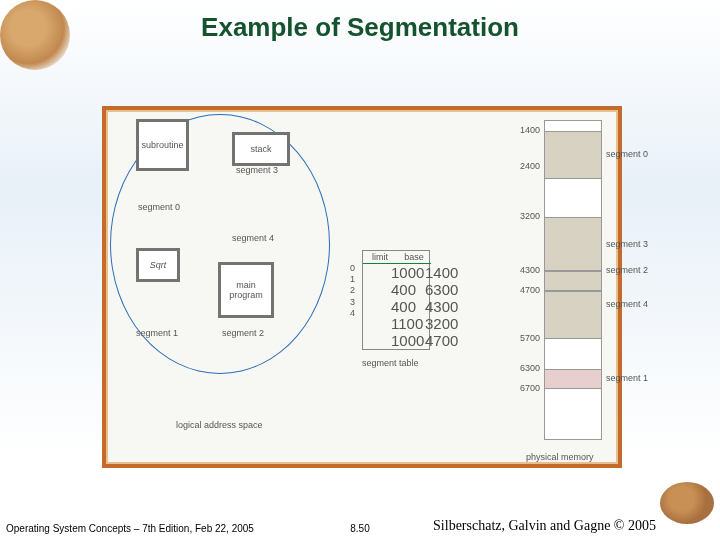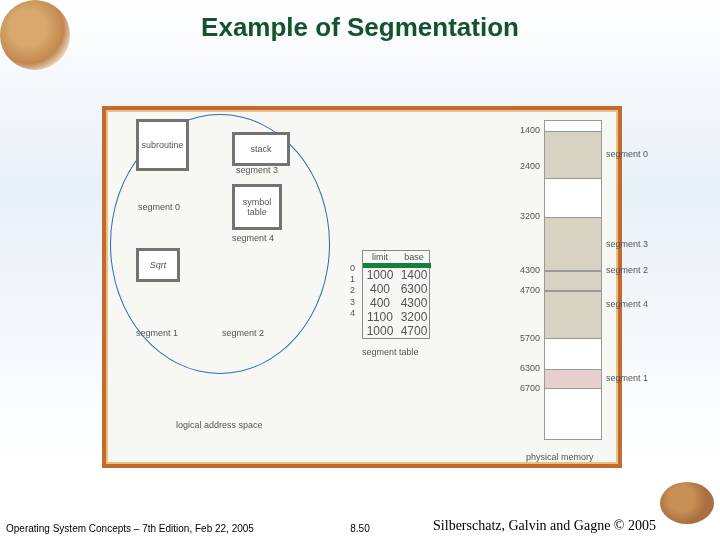--- a/index.html
+++ b/index.html
@@ -107,27 +107,27 @@
     color: #555;
   }
   .seg-table-grid {
     border: 1px solid #888;
     display: grid;
     grid-template-columns: 34px 34px;
     width: 68px;
   }
   .seg-table-grid .hdr {
     text-align: center;
-    border-bottom: 5px solid #15803d;
+    border-bottom: 1px solid #15803d;
     padding: 1px 0;
   }
   .seg-table-grid .cell {
-    text-align: center;
     padding: 0 0;
-    font-size: 12px;
+    font-size: 15px;
+    margin-left: 28px;
   }
   .seg-table-grid .cell:first-child {
     border-right: 1px solid #888;
   }
   .seg-table-idx {
     position: absolute;
     left: -12px;
     top: 13px;
     font-size: 9px;
     color: #555;
@@ -206,26 +206,26 @@
 <div class="figure-frame">
 
   <div class="circle"></div>
 
   <div class="seg-box" style="top:9px;left:30px;width:53px;height:52px;">subroutine</div>
   <div class="seg-label" style="top:92px;left:32px;">segment 0</div>
 
   <div class="seg-box" style="top:22px;left:126px;width:58px;height:30px;">stack</div>
   <div class="seg-label" style="top:55px;left:130px;">segment 3</div>
 
-  <div class="seg-box" style="top:74px;left:126px;width:50px;height:46px;">symbol table</div>
   <div class="seg-label" style="top:123px;left:126px;">segment 4</div>
 
   <div class="seg-box" style="top:138px;left:30px;width:44px;height:28px;font-style:italic;">Sqrt</div>
   <div class="seg-label" style="top:218px;left:30px;">segment 1</div>
 
+  <div class="seg-box" style="top:152px;left:112px;width:56px;height:56px;">main program</div>
   <div class="seg-label" style="top:218px;left:116px;">segment 2</div>
 
   <div class="las-caption">logical address space</div>
 
   <div class="seg-table">
     <div class="seg-table-idx">
       <div>0</div>
       <div>1</div>
       <div>2</div>
       <div>3</div>

